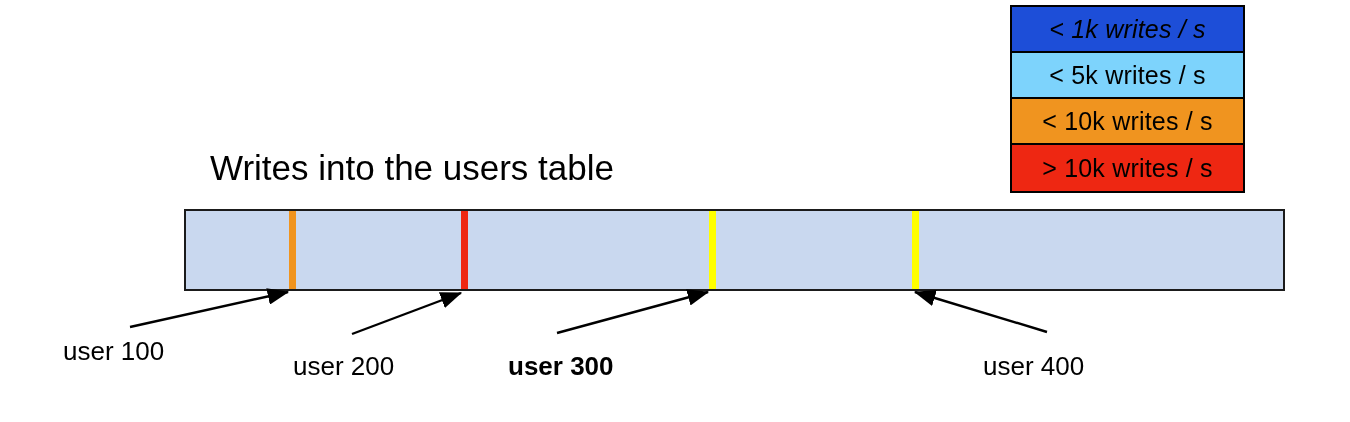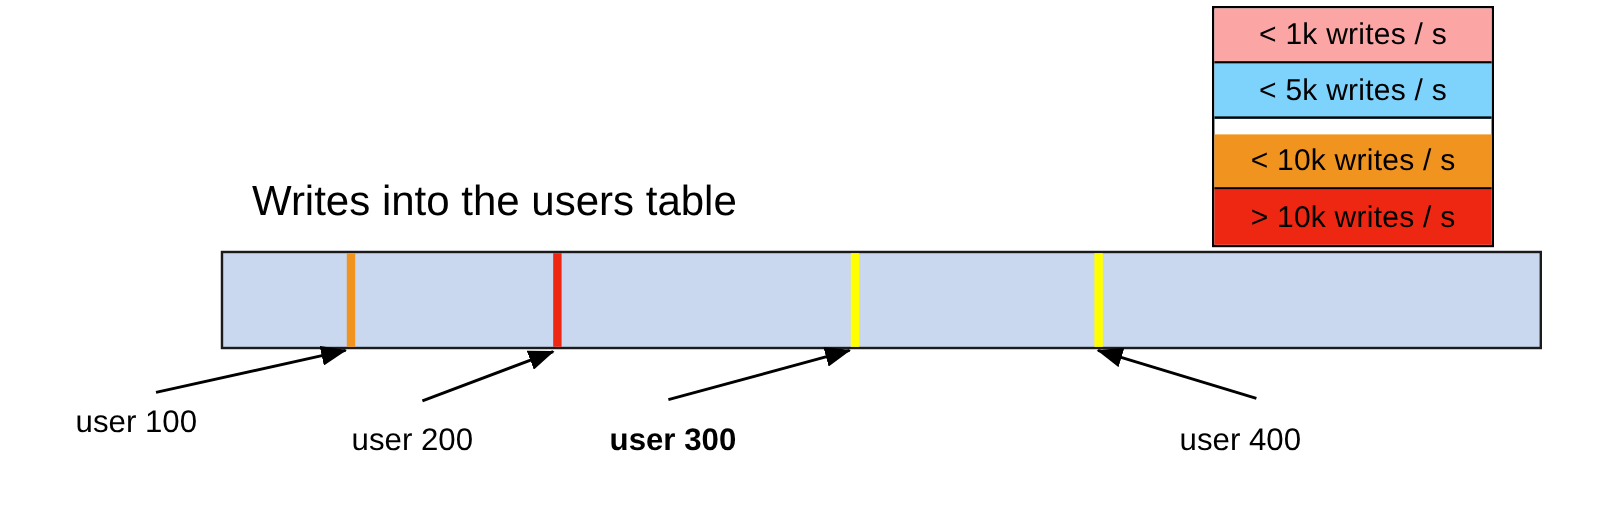--- a/index.html
+++ b/index.html
@@ -82,27 +82,27 @@
     top: 0;
     width: 1350px;
     height: 422px;
     pointer-events: none;
   }
 </style>
 </head>
 <body style="width: 1350px; height: 422px; background: rgb(255, 255, 255);">
 
 <div class="legend">
-  <div class="legend-row" style="background: #fca5a5;">
+  <div class="legend-row" style="background: #1d4ed8; font-style: italic;">
     <span>&lt; 1k writes / s</span>
   </div>
   <div class="legend-row" style="background: #7dd3fc;">
     <span>&lt; 5k writes / s</span>
   </div>
-  <div class="legend-row" style="background: rgb(240, 148, 31); margin-top: 13px;">
+  <div class="legend-row" style="background: rgb(240, 148, 31);">
     <span>&lt; 10k writes / s</span>
   </div>
   <div class="legend-row" style="background: rgb(238, 39, 18);">
     <span>&gt; 10k writes / s</span>
   </div>
 </div>
 
 <div class="chart-title">Writes into the users table</div>
 
 <div class="bar" style="background: rgb(201, 216, 239); border-color: rgb(27, 27, 27);">

